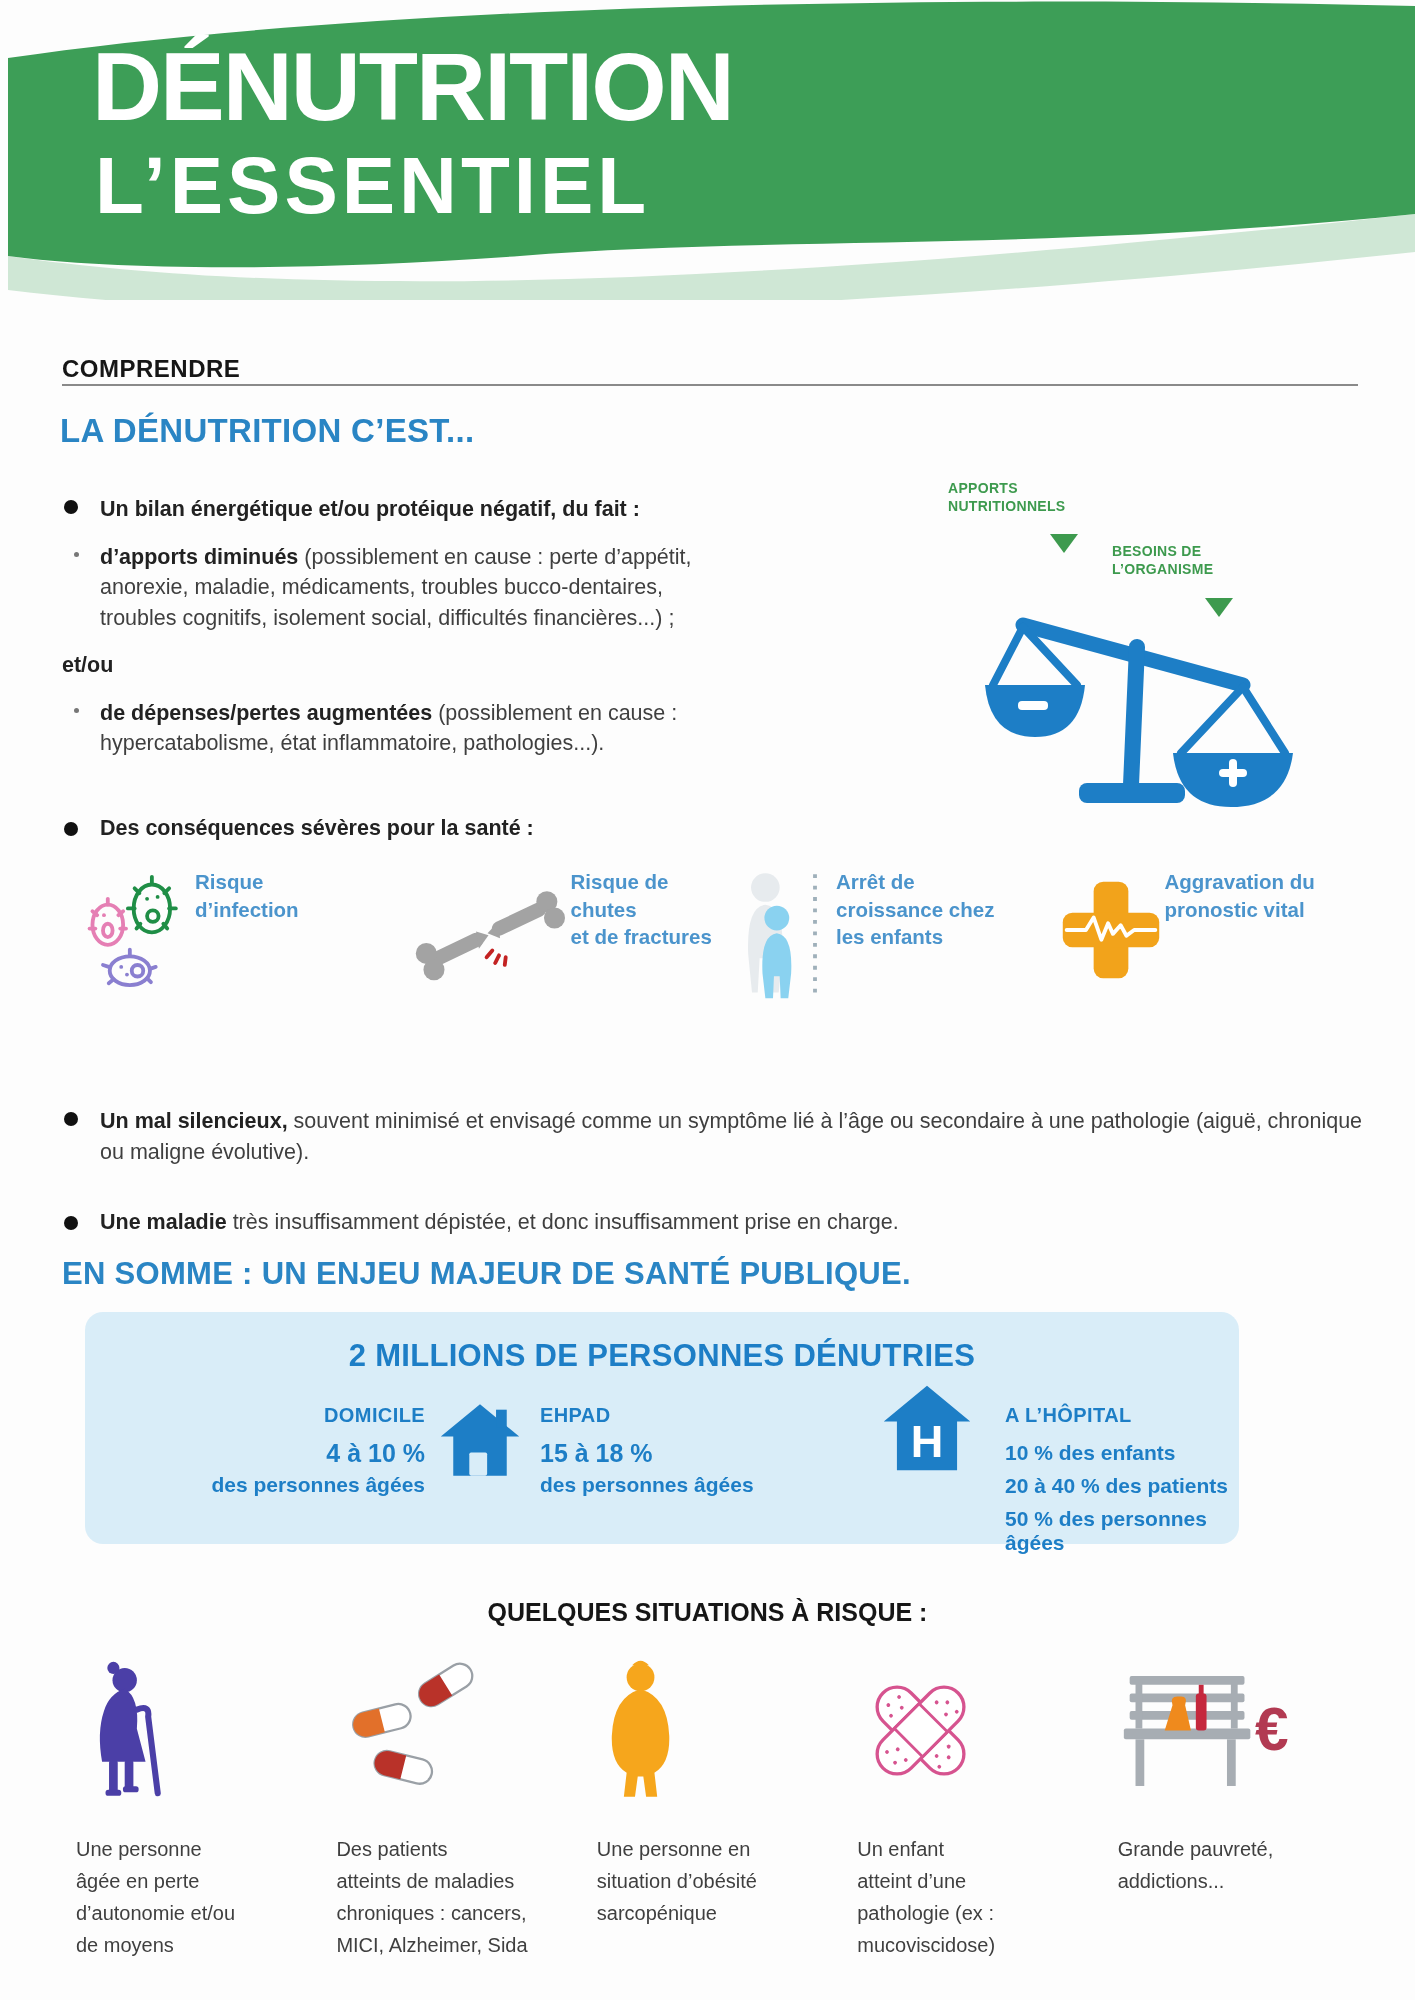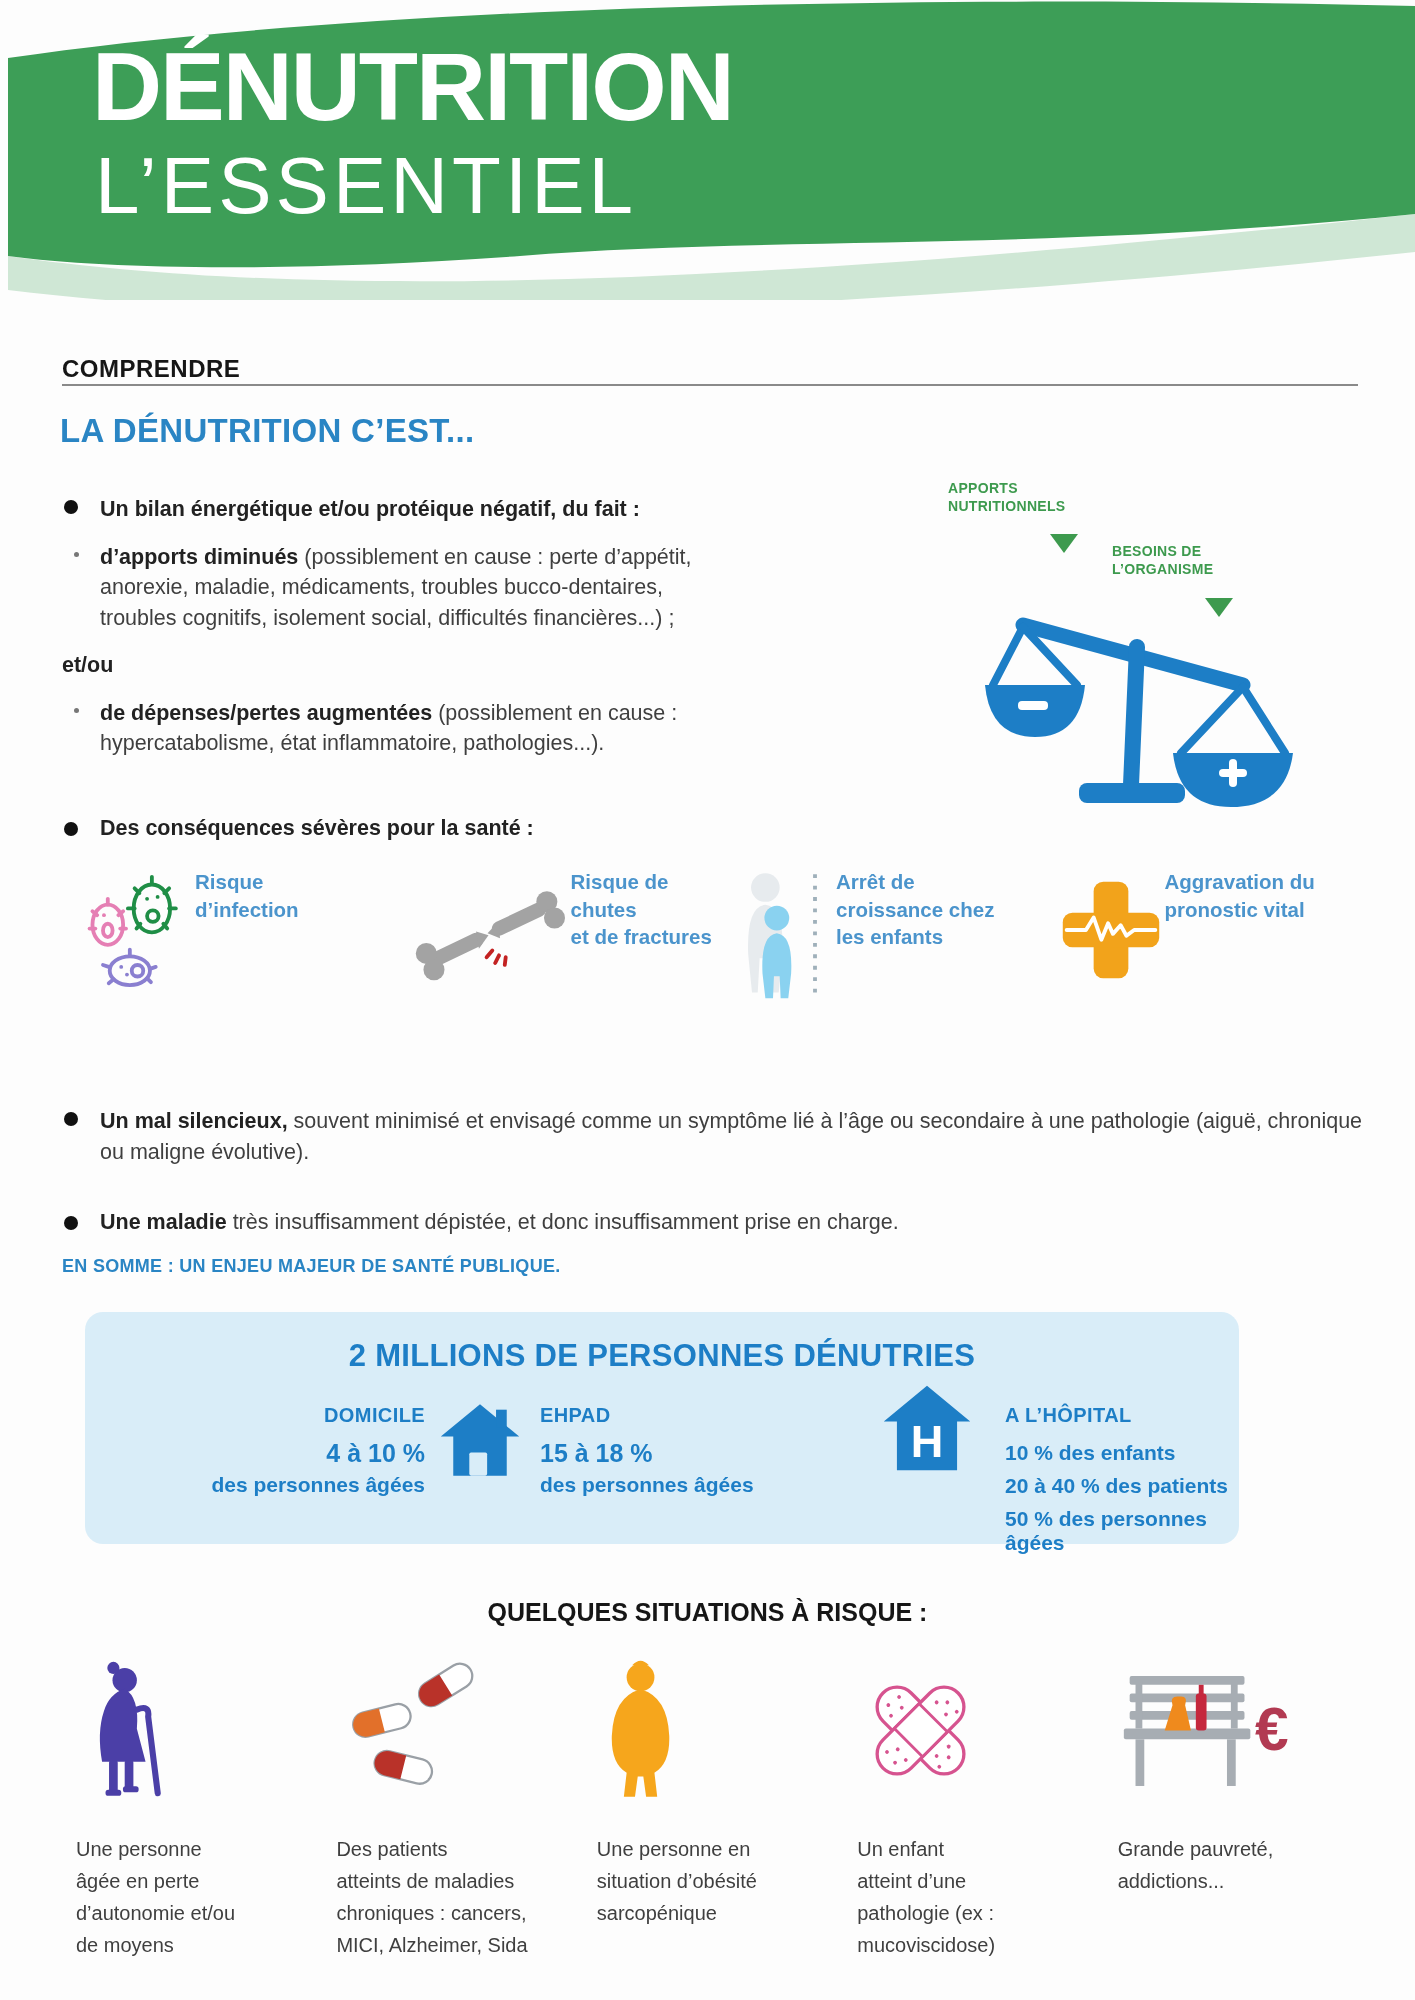--- a/index.html
+++ b/index.html
@@ -2,21 +2,21 @@
 <html><head>
 <meta charset="utf-8">
 <style>
   html,body{margin:0;padding:0;background:#ffffff;}
   .page{position:relative;width:1415px;height:2000px;background:#fdfdfd;overflow:hidden;
         font-family:"Liberation Sans","DejaVu Sans",sans-serif;color:#3f3f3f;}
   
   .banner-svg{position:absolute;top:0;left:0;}
   .hdr-title{position:absolute;left:92px;top:38px;font-size:97px;font-weight:800;color:#fff;
              letter-spacing:-2px;line-height:1;}
-  .hdr-sub{position:absolute;left:95px;top:146px;font-size:80px;font-weight:400;color:#fff;
+  .hdr-sub{position:absolute;left:95px;top:146px;font-size:80px;font-weight:700;color:#fff;
            letter-spacing:4px;line-height:1;}
   
   .kicker{position:absolute;left:62px;top:330px;font-size:24px;font-weight:800;color:#161616;letter-spacing:.5px;margin-top:25px;}
   .rule{position:absolute;left:62px;top:384px;width:1296px;border-top:2.5px solid #8a8a8a;}
   .sec-heading{position:absolute;left:60px;top:412px;font-size:33px;font-weight:800;color:#2a85c4;letter-spacing:.3px;}
   
   .intro{position:absolute;left:62px;top:494px;width:672px;font-size:21.5px;line-height:1.42;}
   .bullet{position:relative;margin:0 0 0 38px;}
   .bullet::before{content:"";position:absolute;left:-36px;top:6px;width:14px;height:14px;border-radius:50%;background:#111;}
   .sub{position:relative;margin:17px 0 0 38px;}
@@ -30,21 +30,21 @@
   .balance{position:absolute;left:985px;top:585px;}
   
   .conseq-head{position:absolute;left:62px;top:816px;width:700px;font-size:21.5px;}
   .conseq-row{position:absolute;left:62px;top:854px;width:1302px;display:flex;}
   .conseq-col{flex:1;display:flex;flex-direction:row;align-items:flex-start;padding-left:18px;box-sizing:border-box;}
   .icon-box{height:152px;display:flex;align-items:center;}
   .conseq-label{margin-top:14px;font-size:20.5px;font-weight:700;color:#4b94cc;line-height:1.35;white-space:pre-line;}
   
   .silent1{position:absolute;left:62px;top:1106px;width:1302px;font-size:21.5px;line-height:1.45;}
   .silent2{position:absolute;left:62px;top:1210px;width:1302px;font-size:21.5px;}
-  .summary{position:absolute;left:62px;top:1256px;font-size:18px;font-weight:800;color:#2a85c4;letter-spacing:.3px;}
+  .summary{position:absolute;left:62px;top:1256px;font-size:31px;font-weight:800;color:#2a85c4;letter-spacing:.3px;}
   
   .stats{position:absolute;left:85px;top:1312px;width:1154px;height:232px;background:#d9edf8;border-radius:18px;color:#1d7ec6;}
   .stats-title{position:absolute;left:0;right:0;top:26px;text-align:center;font-size:31px;font-weight:800;letter-spacing:.3px;}
   .st-col{position:absolute;top:92px;font-size:20px;}
   .st-label{font-weight:800;letter-spacing:.4px;}
   .st-value{margin-top:12px;font-size:25px;font-weight:800;}
   .st-sub{margin-top:5px;font-size:21px;font-weight:600;}
   .st-line{margin-top:9px;font-size:21px;font-weight:600;}
   .st-line .num{font-weight:800;}
   .st-house{position:absolute;}

